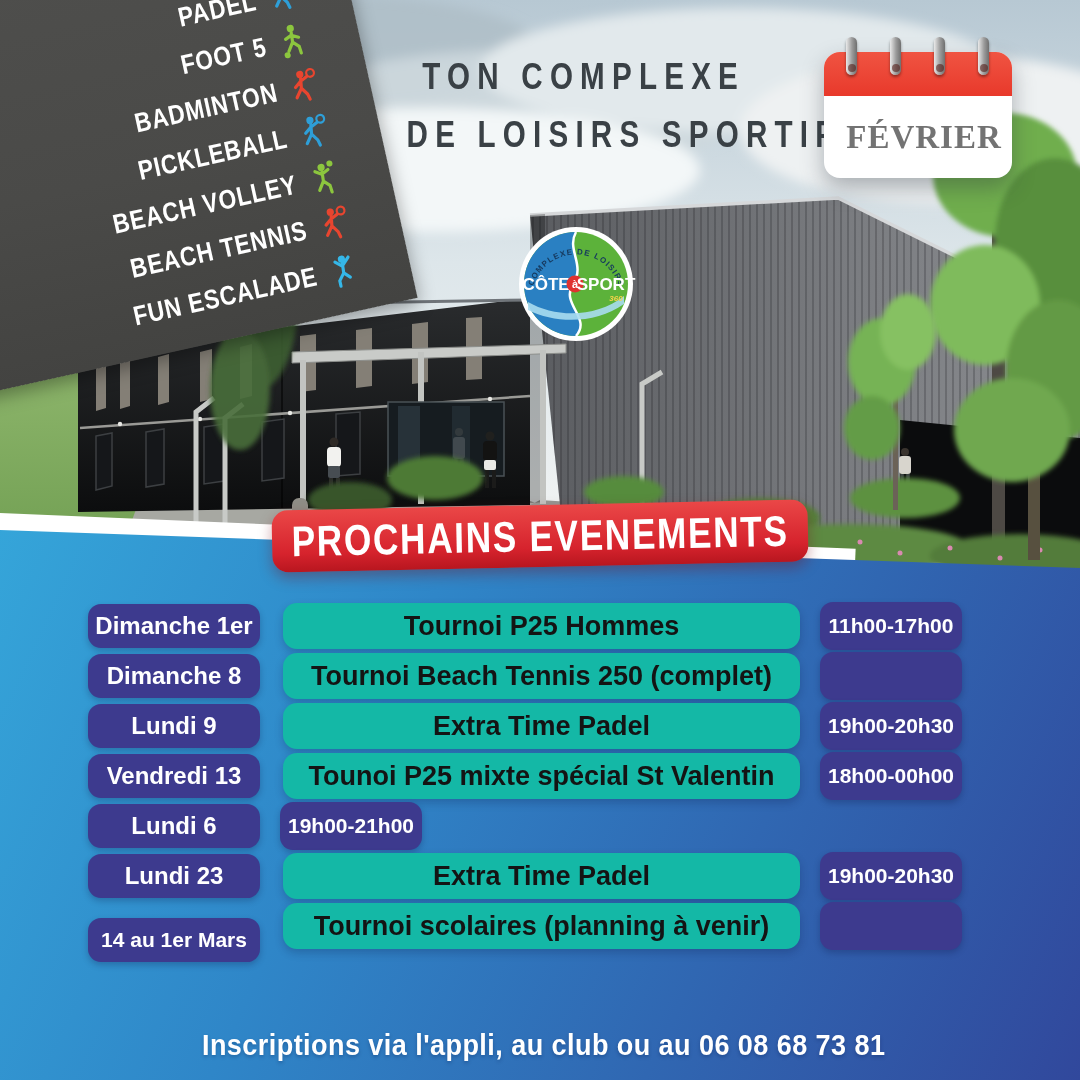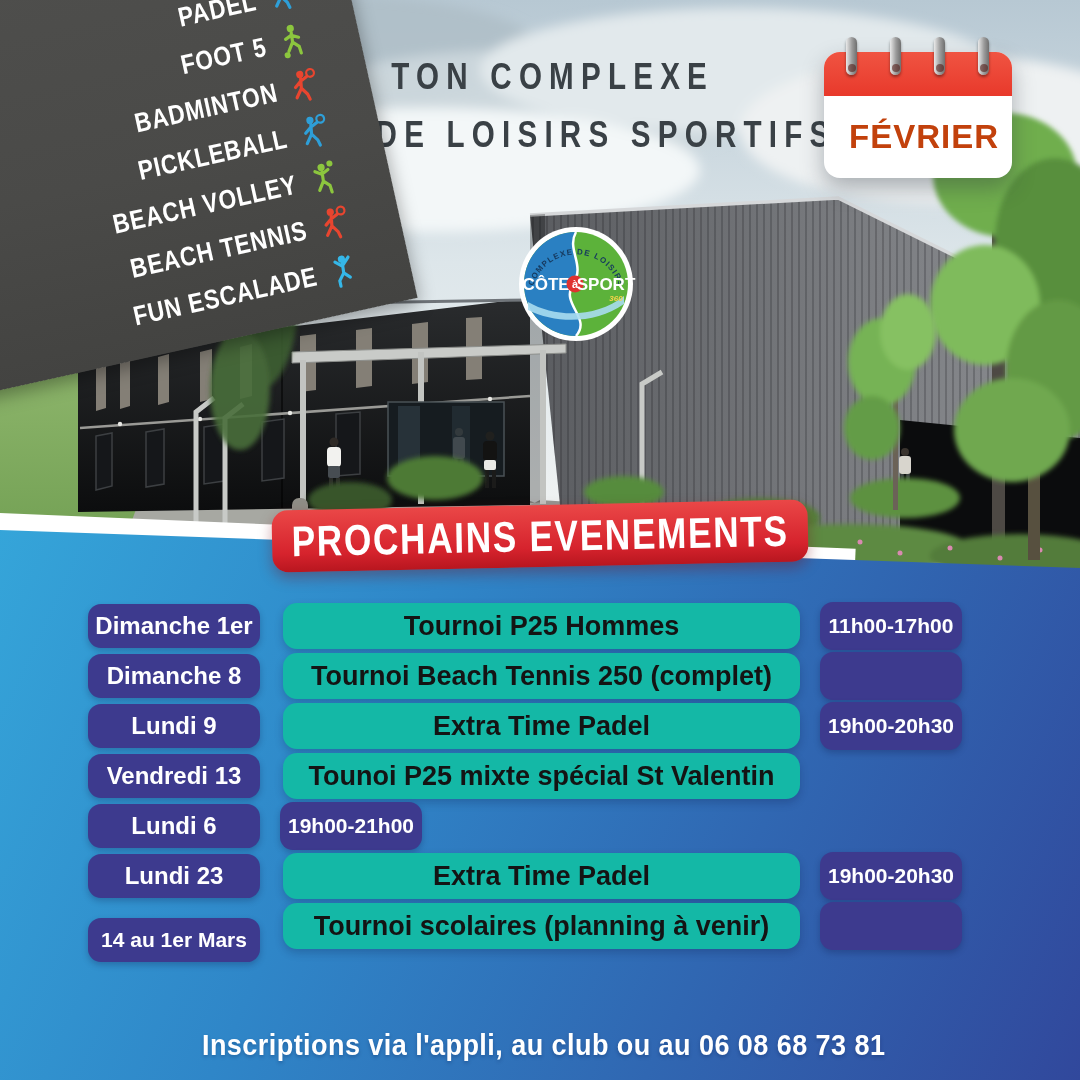--- a/index.html
+++ b/index.html
@@ -27,39 +27,39 @@
                background:linear-gradient(180deg,#4f4f4d,var(--banner-dark) 60%,#434341);
                transform:rotate(-12.5deg);box-shadow:0 6px 18px rgba(0,0,0,.35);}
   .sport-list{position:absolute;right:48px;top:108px;display:flex;flex-direction:column;gap:9px;align-items:flex-end;}
   .sport-item{display:flex;align-items:center;gap:9px;height:38px;}
   .sport-label{color:#ffffff;font-weight:700;font-size:27px;letter-spacing:1px;
                display:inline-block;transform:scaleX(.84);transform-origin:right center;white-space:nowrap;}
   .sport-icon{width:36px;height:36px;display:inline-block;}
   .sport-icon svg{width:36px;height:36px;display:block;}
 
   
-  .title{position:absolute;left:318px;top:56px;width:470px;text-align:center;z-index:5;color:var(--title-gray);}
+  .title{position:absolute;left:349px;top:56px;width:470px;text-align:center;z-index:5;color:var(--title-gray);}
   .title .line{font-weight:700;font-size:37px;letter-spacing:9px;display:inline-block;
                transform:scaleX(.8);white-space:nowrap;}
   .title .line2{margin-top:16px;}
 
   
   .calendar{position:absolute;left:824px;top:52px;width:188px;height:126px;z-index:7;
             background:#ffffff;border-radius:16px;box-shadow:0 10px 22px rgba(40,50,60,.35);}
   .calendar-band{position:absolute;left:0;top:0;width:188px;height:44px;
                  background:linear-gradient(180deg,#f05442,var(--calendar-red));
                  border-radius:16px 16px 0 0;}
   .calendar-pin{position:absolute;top:-15px;width:11px;height:38px;border-radius:6px;
                 background:linear-gradient(90deg,#e9e9e9,#9b9b9b 55%,#6f6f6f);
                 box-shadow:0 2px 3px rgba(0,0,0,.4);}
   .calendar-pin::after{content:"";position:absolute;left:1.5px;bottom:3px;width:8px;height:8px;
                 border-radius:50%;background:#4c120d;opacity:.55;}
   .calendar-month{position:absolute;left:0;top:44px;width:200px;height:82px;display:flex;
-                  align-items:center;justify-content:center;color:#c2410c;font-weight:700;
-                  font-size:33px;letter-spacing:1px;}
+                  align-items:center;justify-content:center;color:#737373;font-weight:700;
+                  font-size:33px;letter-spacing:1px;font-family:Liberation Serif, serif;}
 
   
   .red-banner{position:absolute;left:272px;top:505px;width:536px;height:62px;z-index:7;
               background:linear-gradient(180deg,#ea4747 0%,var(--banner-red) 70%,#b8161f 100%);
               border-radius:16px;transform:rotate(-1.2deg);
               display:flex;align-items:center;justify-content:center;
               box-shadow:0 6px 14px rgba(120,10,20,.35);}
   .red-banner .txt{color:#ffffff;font-weight:700;font-size:43px;letter-spacing:2px;
                    display:inline-block;transform:scaleX(.82);white-space:nowrap;}
 
@@ -411,20 +411,21 @@
       <div class="time-badge"></div>
     </div>
     <div class="event-row">
       <div class="date-badge">Lundi 9</div>
       <div class="event-pill">Extra Time Padel</div>
       <div class="time-badge">19h00-20h30</div>
     </div>
     <div class="event-row">
       <div class="date-badge">Vendredi 13</div>
       <div class="event-pill">Tounoi P25 mixte spécial St Valentin</div>
+      <div class="time-badge">18h00-00h00</div>
     </div>
     <div class="event-row">
       <div class="date-badge">Lundi 6</div>
       <div class="time-badge">19h00-21h00</div>
     </div>
     <div class="event-row">
       <div class="date-badge">Lundi 23</div>
       <div class="event-pill">Extra Time Padel</div>
       <div class="time-badge">19h00-20h30</div>
     </div>

